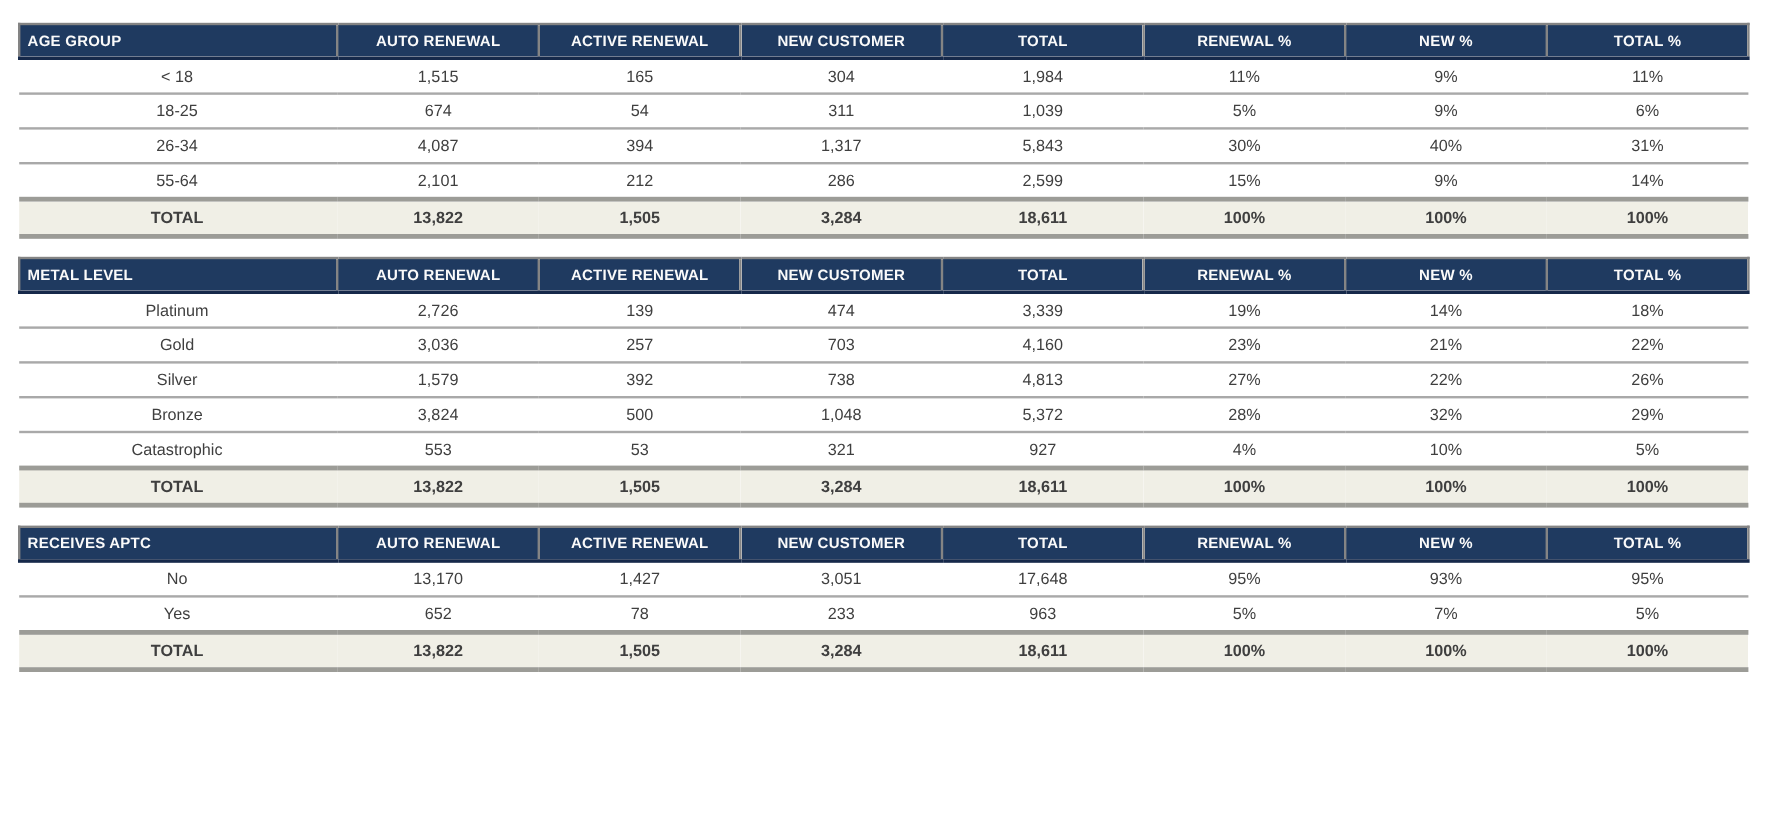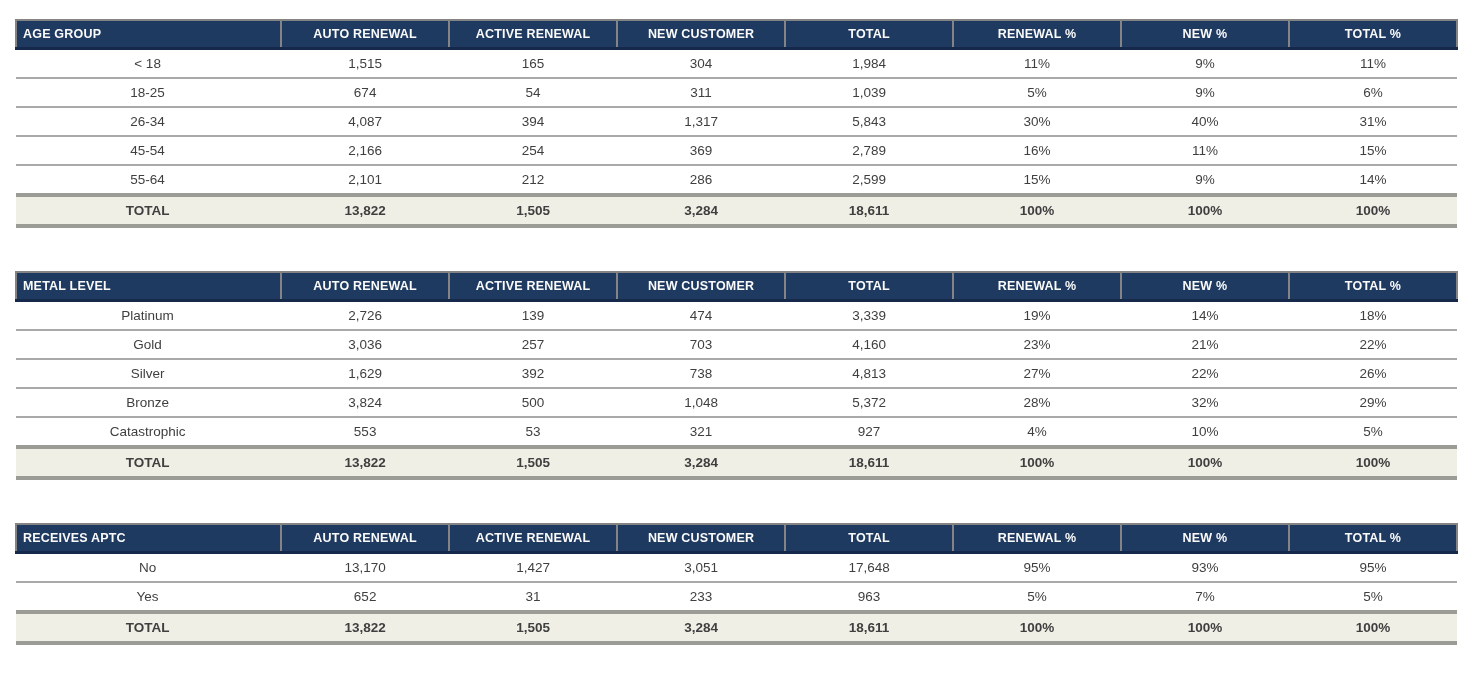--- a/index.html
+++ b/index.html
@@ -4,21 +4,21 @@
 <style>
   * { box-sizing: border-box; }
   html, body { margin: 0; padding: 0; background: #ffffff; }
   body {
     width: 1474px;
     min-height: 685px;
     font-family: "Liberation Sans", sans-serif;
     -webkit-font-smoothing: antialiased;
   }
   .report { padding: 19px 16px 0 15px; }
-  .tbl-wrap { margin-bottom: 43px; }
+  .tbl-wrap { margin-bottom: 15px; }
   table {
     width: 100%;
     border-collapse: collapse;
     table-layout: fixed;
   }
   col.col-label { width: 18.4%; }
   th {
     background: #1F3A60;
     color: #FAFAFA;
     font-size: 12.5px;
@@ -106,30 +106,20 @@
             <td class="lbl">26-34</td>
             <td>4,087</td>
             <td>394</td>
             <td>1,317</td>
             <td>5,843</td>
             <td>30%</td>
             <td>40%</td>
             <td>31%</td>
           </tr>
           <tr>
-            <td class="lbl">45-54</td>
-            <td>2,166</td>
-            <td>254</td>
-            <td>369</td>
-            <td>2,789</td>
-            <td>16%</td>
-            <td>11%</td>
-            <td>15%</td>
-          </tr>
-          <tr>
             <td class="lbl">55-64</td>
             <td>2,101</td>
             <td>212</td>
             <td>286</td>
             <td>2,599</td>
             <td>15%</td>
             <td>9%</td>
             <td>14%</td>
           </tr>
           <tr class="total-row">
@@ -185,21 +175,21 @@
             <td>3,036</td>
             <td>257</td>
             <td>703</td>
             <td>4,160</td>
             <td>23%</td>
             <td>21%</td>
             <td>22%</td>
           </tr>
           <tr>
             <td class="lbl">Silver</td>
-            <td>1,629</td>
+            <td>1,579</td>
             <td>392</td>
             <td>738</td>
             <td>4,813</td>
             <td>27%</td>
             <td>22%</td>
             <td>26%</td>
           </tr>
           <tr>
             <td class="lbl">Bronze</td>
             <td>3,824</td>
@@ -264,21 +254,21 @@
             <td>1,427</td>
             <td>3,051</td>
             <td>17,648</td>
             <td>95%</td>
             <td>93%</td>
             <td>95%</td>
           </tr>
           <tr>
             <td class="lbl">Yes</td>
             <td>652</td>
-            <td>31</td>
+            <td>78</td>
             <td>233</td>
             <td>963</td>
             <td>5%</td>
             <td>7%</td>
             <td>5%</td>
           </tr>
           <tr class="total-row">
             <td class="lbl">TOTAL</td>
             <td>13,822</td>
             <td>1,505</td>

